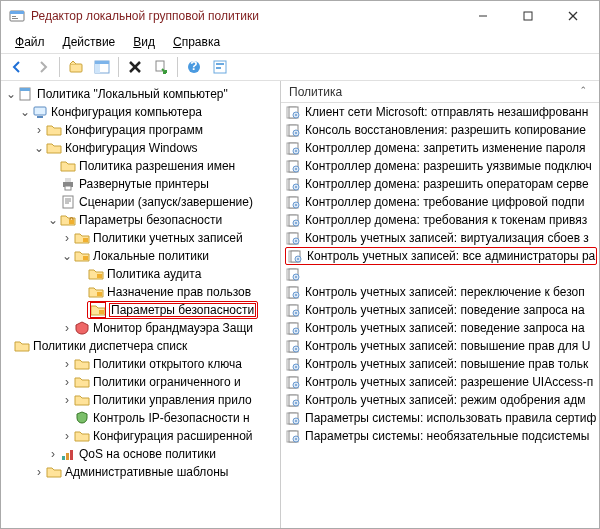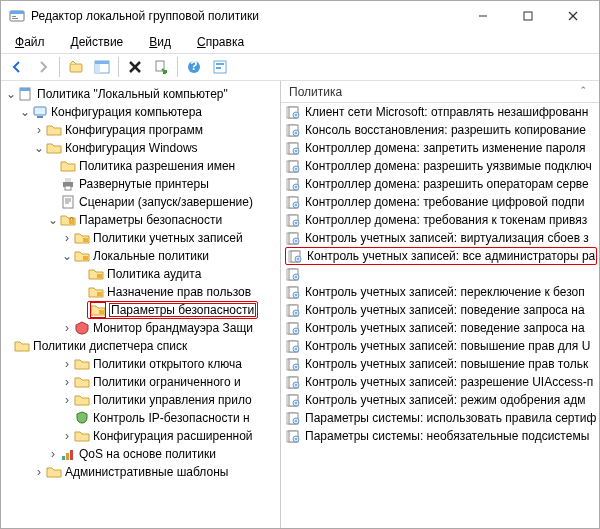--- a/index.html
+++ b/index.html
@@ -1,22 +1,22 @@
 <!DOCTYPE html>
 <html><head>
 <meta charset="utf-8">
 <style>
   * { box-sizing: border-box; margin: 0; padding: 0; font-family: "Segoe UI", Tahoma, sans-serif; font-size: 12px; }
   body { background: #fff; width: 600px; height: 529px; overflow: hidden; border: 1px solid #aaa; display: flex; flex-direction: column; }
   .titlebar { height: 30px; display: flex; align-items: center; padding: 0 4px 0 8px; background: #fff; }
   .titlebar .app-icon { width: 16px; height: 16px; margin-right: 6px; }
-  .titlebar .title { flex: 1; font-size: 12px; color: #000000; }
+  .titlebar .title { flex: 1; font-size: 12px; color: #7f1d1d; }
   .titlebar .win-btns { display: flex; }
   .titlebar .win-btn { width: 45px; height: 28px; display: flex; align-items: center; justify-content: center; color: #333; font-size: 13px; }
-  .menubar { height: 22px; display: flex; align-items: center; padding: 0 6px; gap: 10px; }
+  .menubar { height: 22px; display: flex; align-items: center; padding: 0 6px; gap: 2px; }
   .menubar .menu-item { padding: 2px 8px; text-decoration: underline; text-decoration-color: transparent; }
   .menubar .menu-item::first-letter { text-decoration: underline; }
   .toolbar { height: 28px; display: flex; align-items: center; padding: 0 4px; gap: 2px; border-top: 1px solid #e0e0e0; border-bottom: 1px solid #e0e0e0; background: #fff; }
   .tool-btn { width: 24px; height: 24px; display: flex; align-items: center; justify-content: center; border: 1px solid transparent; }
   .tool-sep { width: 1px; height: 20px; background: #ccc; margin: 0 2px; }
   .content { flex: 1; display: flex; min-height: 0; }
   .tree-pane { width: 280px; border-right: 1px solid #ccc; overflow: auto; padding: 4px 0; }
   .list-pane { flex: 1; overflow: auto; display: flex; flex-direction: column; }
   .list-header { height: 22px; border-bottom: 1px solid #ddd; display: flex; align-items: center; padding: 0 8px; font-size: 12px; color: #333; background: #fff; position: relative; }
   .list-header .sort-arrow { position: absolute; right: 12px; top: 4px; font-size: 9px; color: #666; }

